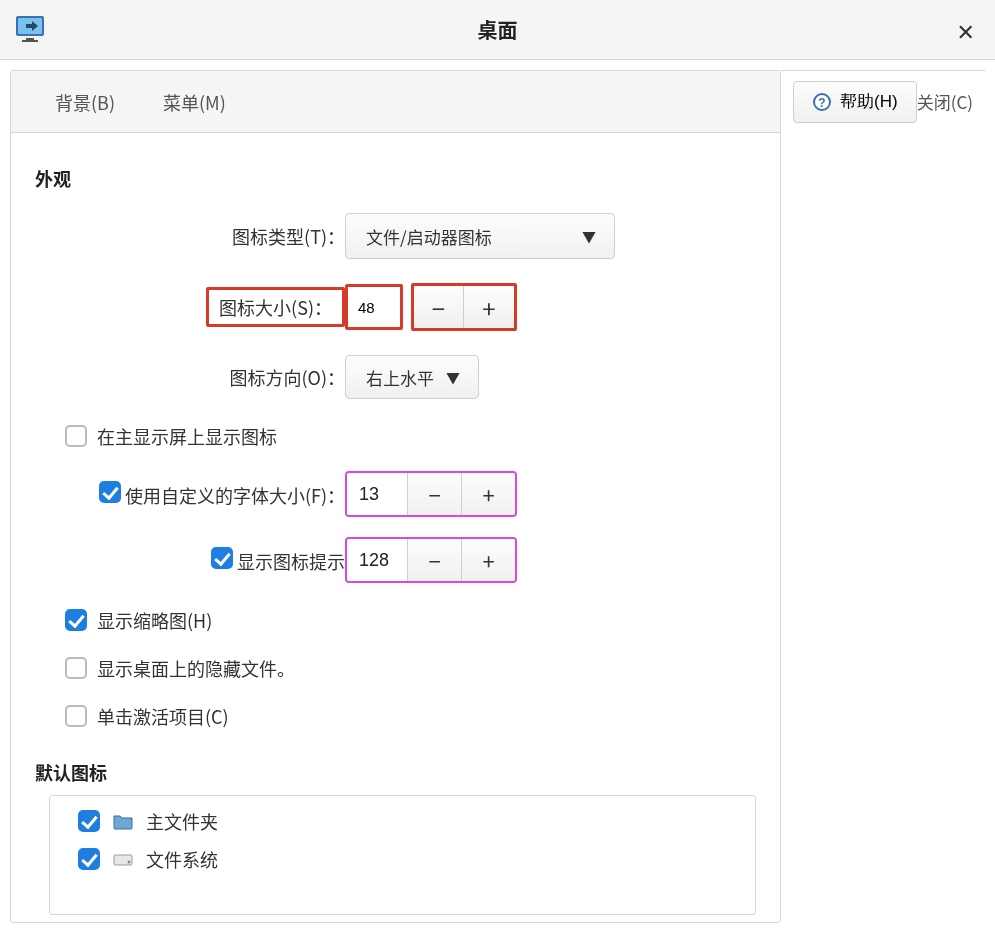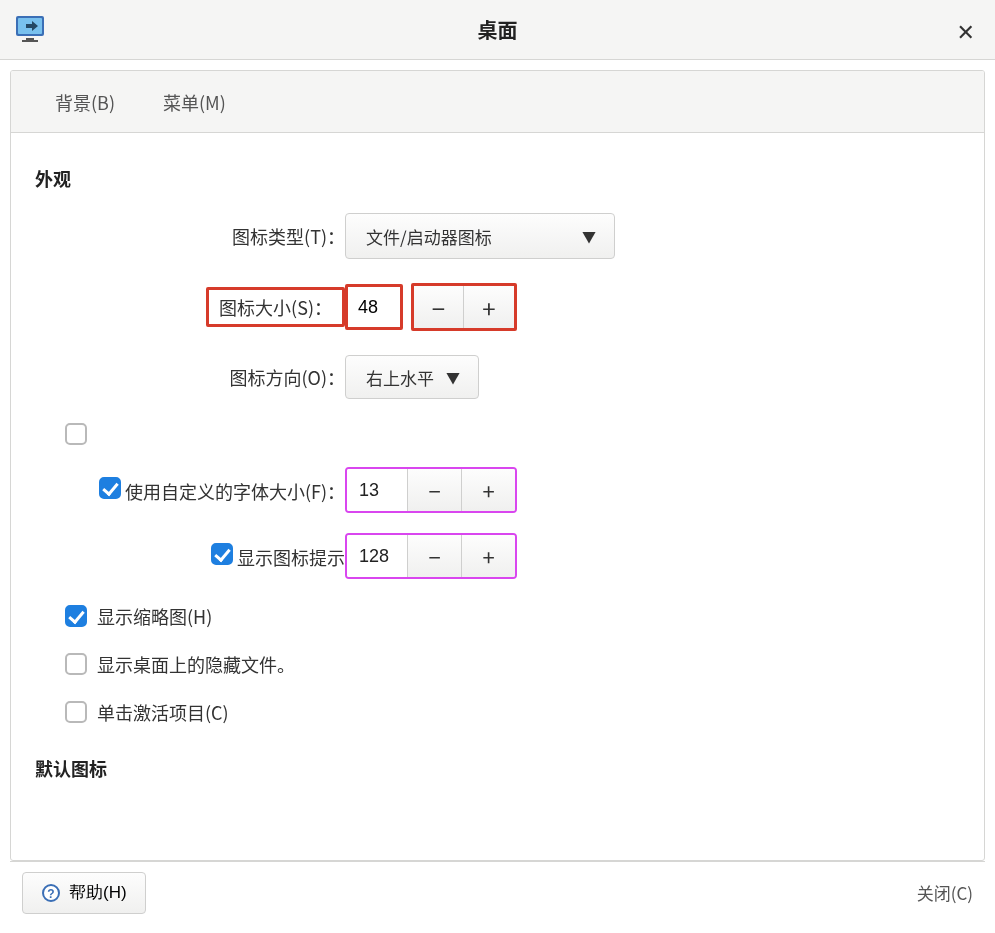--- a/index.html
+++ b/index.html
@@ -46,21 +46,21 @@
     color: #333;
     line-height: 1;
   }
 
   
   .content {
     flex: 1;
     background: #fff;
     padding: 10px;
     display: flex;
-    flex-direction: column;
+    flex-direction: row;
     overflow: hidden;
   }
   .panel {
     border: 1px solid #d6d6d4;
     border-radius: 3px;
     background: #fff;
     flex: 1;
     display: flex;
     flex-direction: column;
     overflow: hidden;
@@ -313,21 +313,21 @@
           </div>
         </div>
       </div>
 
       <div class="row">
         <div class="label-col" style="padding-left:0;">
           <span class="hl">图标大小(S)：</span>
         </div>
         <div class="ctrl-col" style="gap:8px;">
           <span class="hl" style="padding:0;">
-            <input style="border: none; outline: none; width: 52px; height: 40px; padding: 0px 10px; font-size: 18px; border-radius: 2px;" value="48">
+            <input style="border: none; outline: none; width: 52px; height: 40px; padding: 0px 10px; font-size: 15px; border-radius: 2px;" value="48">
           </span>
           <span class="hl" style="padding:0;display:inline-flex;align-items:stretch;height:48px;">
             <span style="width:50px;display:flex;align-items:center;justify-content:center;border-right:1px solid #cfcfce;font-size:24px;cursor:pointer;background:linear-gradient(#fdfdfd,#f0f0ef);">−</span>
             <span style="width:50px;display:flex;align-items:center;justify-content:center;font-size:24px;cursor:pointer;background:linear-gradient(#fdfdfd,#f0f0ef);">+</span>
           </span>
         </div>
       </div>
 
       <div class="row">
         <div class="label-col">图标方向(O)：</div>
@@ -335,20 +335,21 @@
           <div class="combo sm">
             <span class="combo-text">右上水平</span>
             <span class="combo-arrow">▼</span>
           </div>
         </div>
       </div>
 
       <div class="indent">
         <label class="check-label">
           <span class="chk"></span>
+          <span>在主显示屏上显示图标</span>
         </label>
       </div>
 
       <div class="row" style="margin-bottom:20px;">
         <div class="label-col" style="width:310px;">
           <label class="check-label" style="padding-left:30px;">
             <span class="chk checked"></span>
             <span>使用自定义的字体大小(F)：</span>
           </label>
         </div>
@@ -393,20 +394,42 @@
 
       <div class="indent" style="margin-bottom:30px;">
         <label class="check-label">
           <span class="chk"></span>
           <span>单击激活项目(C)</span>
         </label>
       </div>
 
       <div class="section-title" style="margin-bottom:10px;">默认图标</div>
 
+      <div class="icons-box">
+        <div class="icons-row">
+          <span class="chk checked"></span>
+          <span class="folder-ic">
+            <svg width="22" height="20">
+                <path d="M2 5h6l2 2h10v10a1 1 0 0 1-1 1H3a1 1 0 0 1-1-1V5z" fill="#6fa8d8" stroke="#3b6f9f"></path>
+              </svg>
+          </span>
+          <span>主文件夹</span>
+        </div>
+        <div class="icons-row">
+          <span class="chk checked"></span>
+          <span class="folder-ic">
+            <svg width="22" height="20">
+                <rect x="2" y="6" width="18" height="10" rx="1" fill="#e8e8e8" stroke="#999"></rect>
+                <circle cx="17" cy="13" r="1.5" fill="#5a5"></circle>
+              </svg>
+          </span>
+          <span>文件系统</span>
+        </div>
+
+      </div>
 
     </div>
   </div>
 
   <div class="footer">
     <button class="btn-std">
       <span>
         <svg width="20" height="20">
             <circle cx="10" cy="10" r="8" fill="#fff" stroke="#3b6fb6" stroke-width="2"></circle>
             <text x="10" y="15" text-anchor="middle" font-size="12" fill="#3b6fb6" font-weight="bold">?</text>

